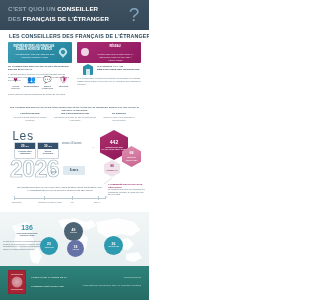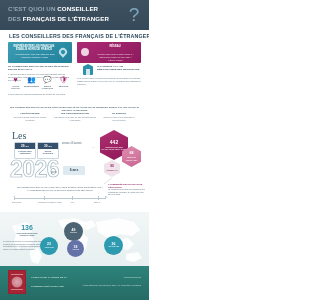--- a/index.html
+++ b/index.html
@@ -91,21 +91,21 @@
   .wide-p{
     position:absolute;left:9px;top:106px;width:131px;
     color:#466070;font-size:2.2px;line-height:3px;text-align:center;font-weight:700;
   }
   .cols3{position:absolute;left:9px;top:112px;width:131px;height:14px;}
   .c3{position:absolute;top:0;width:42px;text-align:center;}
   .c3 .h{color:#2d4a5c;font-size:2.3px;font-weight:700;line-height:3px;}
   .c3 .b{margin-top:1px;color:#6b7f8c;font-size:2.05px;line-height:2.7px;}
 
   
-  .les{position:absolute;left:12px;top:130px;color:#3c5a6b;font-size:10px;font-weight:400;font-family:Liberation Serif, serif;text-align:center;}
+  .les{position:absolute;left:12px;top:130px;color:#3c5a6b;font-size:12px;font-weight:400;font-family:Liberation Mono, monospace;text-align:center;}
   .dbox{
     position:absolute;top:142px;width:20px;height:15px;background:#fff;
     border:.5px solid #c9d6de;border-radius:1px;overflow:hidden;
   }
   .dbox.d1{left:14px;}
   .dbox.d2{left:37px;}
   .dbox .top{
     height:6px;background:#35516b;color:#fff;font-size:3.2px;font-weight:700;
     line-height:6px;text-align:center;
   }

